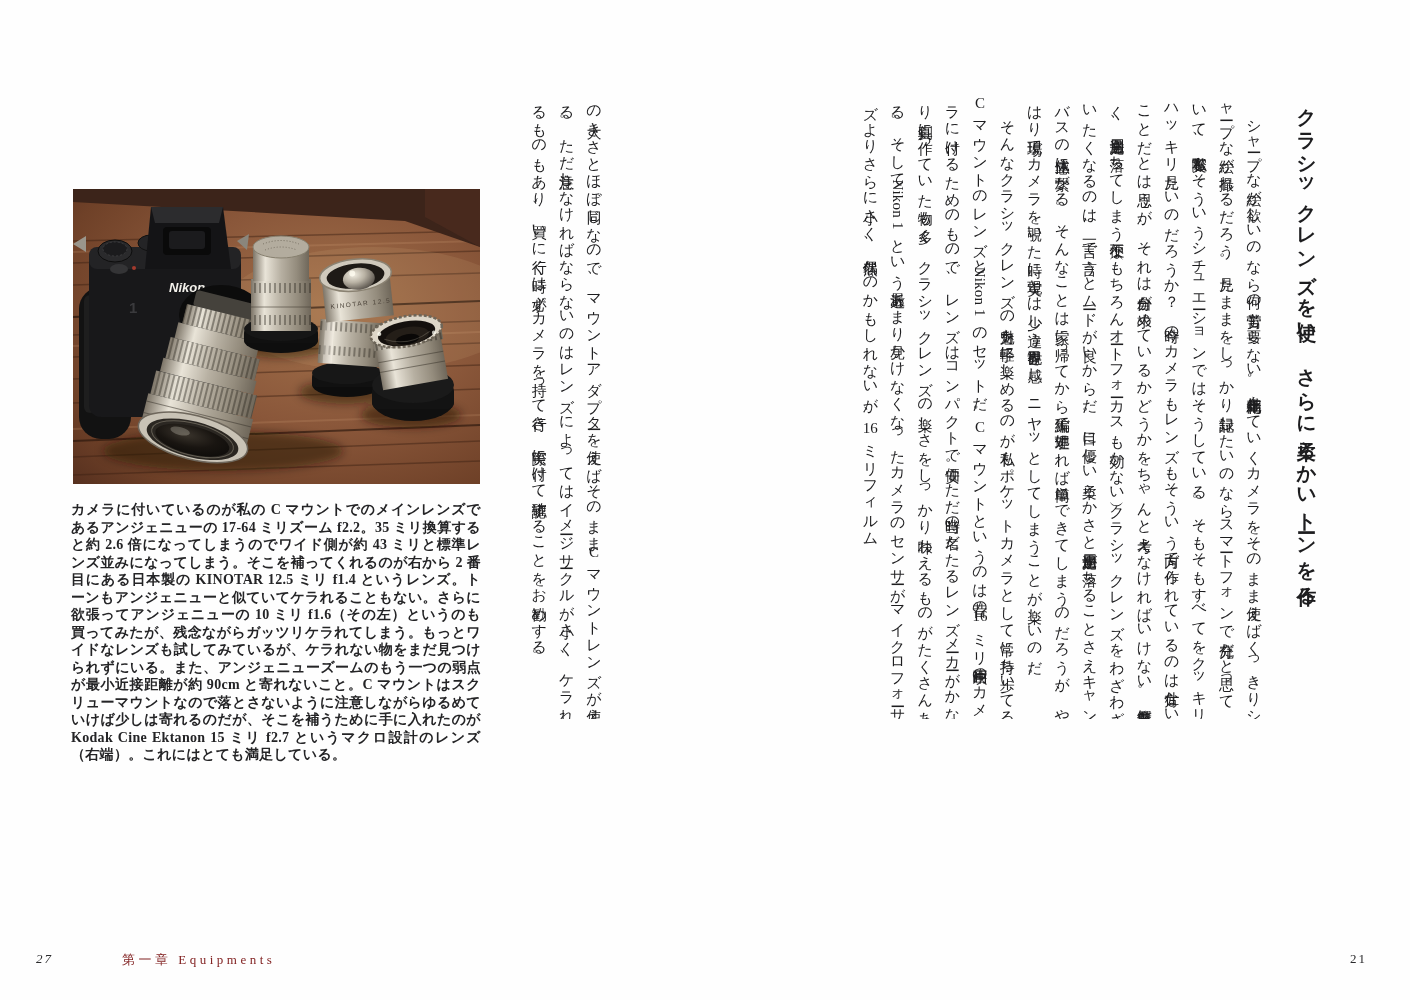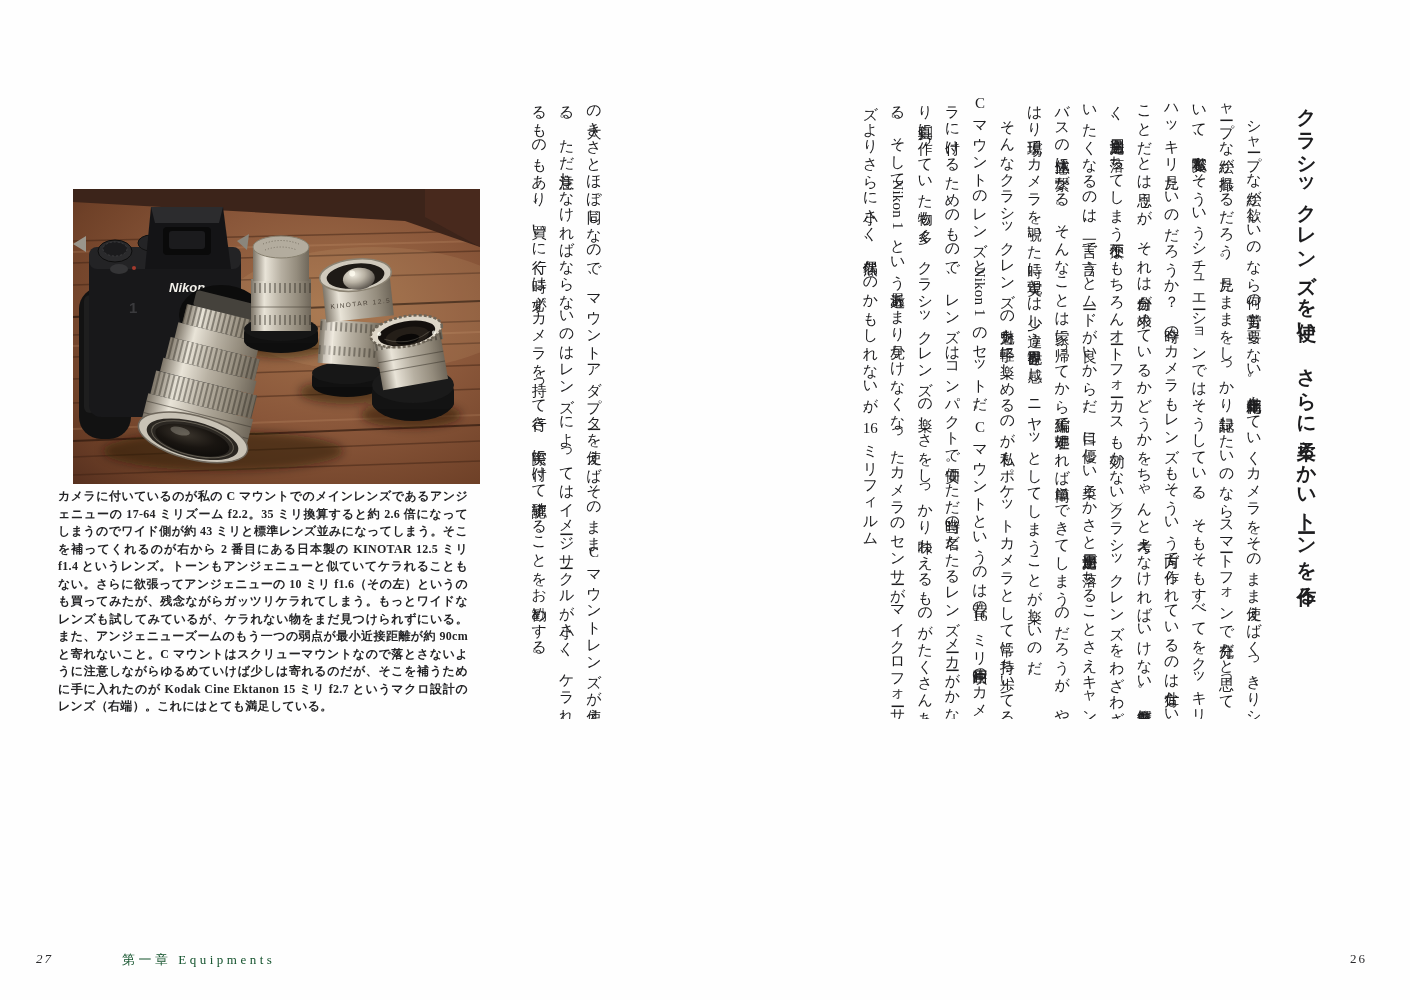--- a/index.html
+++ b/index.html
@@ -22,29 +22,29 @@
     font-family:"Liberation Sans","DejaVu Sans",sans-serif;
     font-size:19.5px;font-weight:bold;line-height:30px;
     letter-spacing:1.5px;margin:0 0 0 25px;
   }
   .tcy{text-combine-upright:all;}
   .upr{text-orientation:upright;}
   
   .photo{position:absolute;left:61px;top:177px;width:407px;height:295px;}
   
   .caption{
-    position:absolute;left:58px;top:488px;width:410px;margin:0;
-    font-size:12px;line-height:17.5px;font-weight:bold;color:#242426;
+    position:absolute;left:58px;top:488px;width:410px;margin:13px;
+    font-size:14px;line-height:17.5px;font-weight:bold;color:#242426;
     text-align:justify;letter-spacing:0.3px;
   }
   
   .folio{position:absolute;top:951px;font-size:13px;letter-spacing:2px;color:#2a2a2c;}
   .folio-left{left:36px;font-style:italic;}
   .folio-right{left:1350px;}
-  .chapter{position:absolute;top:951px;left:122px;font-size:13px;letter-spacing:3.5px;color:#14532d;font-family:Liberation Serif, serif;}
+  .chapter{position:absolute;top:951px;left:122px;font-size:13px;letter-spacing:3.5px;color:#7f1d1d;font-family:Liberation Serif, serif;}
 </style>
 </head>
 <body>
 
 <div class="spread">
 
   <figure class="photo" style="margin:12px">
     <svg width="407" height="295" viewBox="0 0 407 295">
       <defs>
         <radialGradient id="wood" cx="0.62" cy="0.42" r="0.85">
@@ -218,15 +218,15 @@
 
   <div class="folio folio-left">27</div>
   <div class="chapter">第一章 Equipments</div>
 
   <div class="vblock vblock-right">
     <h1 class="vtitle">クラシックレンズを使い、さらに柔らかいトーンを作る</h1>
     <p class="vtext">シャープな絵が欲しいのなら何の苦労も要らない。年々高精細化していくカメラをそのまま使えばくっきりシャープな絵が撮れるだろう。見たままをしっかり記録したいのならスマートフォンで充分だと思っていて、実際私もそういうシチュエーションではそうしている。そもそもすべてをクッキリハッキリ見たいのだろうか？　今時のカメラもレンズもそういう方向で作られているのは仕方ないことだとは思うが、それは自分が求めているかどうかをちゃんと考えなければいけない。解像度も低く、周辺光量も落ちてしまう不便な（もちろんオートフォーカスも効かない）クラシックレンズをわざわざ使いたくなるのは、一言で言うとムードが良いからだ。目に優しい柔らかさと周辺光量が落ちることさえキャンバスの立体感に繋がる。そんなことは家に帰ってから編集で処理すれば簡単にできてしまうのだろうが、やはり現場でカメラを覗いた時に現実とは少し違う世界観を感じ、ニヤッとしてしまうことが楽しいのだ。</p>
     <p class="vtext">そんなクラシックレンズの魅力を手軽に楽しめるのが私もポケットカメラとして常に持ち歩いてる<span class="upr">C</span>マウントのレンズとNikon 1のセットだ。<span class="upr">C</span>マウントというのは昔の<span class="tcy">16</span>ミリ映画用のカメラに付けるためのもので、レンズはコンパクトで安価。ただ当時の名だたるレンズメーカーがかなり真剣に作っていた物も多く、クラシックレンズの楽しさをしっかり味わえるものがたくさんある。そしてNikon 1という最近あまり見かけなくなったカメラのセンサーがマイクロフォーサーズよりさらに小さく、偶然なのかもしれないが、<span class="tcy">16</span>ミリフィルム</p>
   </div>
 
-  <div class="folio folio-right">26</div>
+  <div class="folio folio-right">21</div>
 
 </div>
 
 </body></html>

